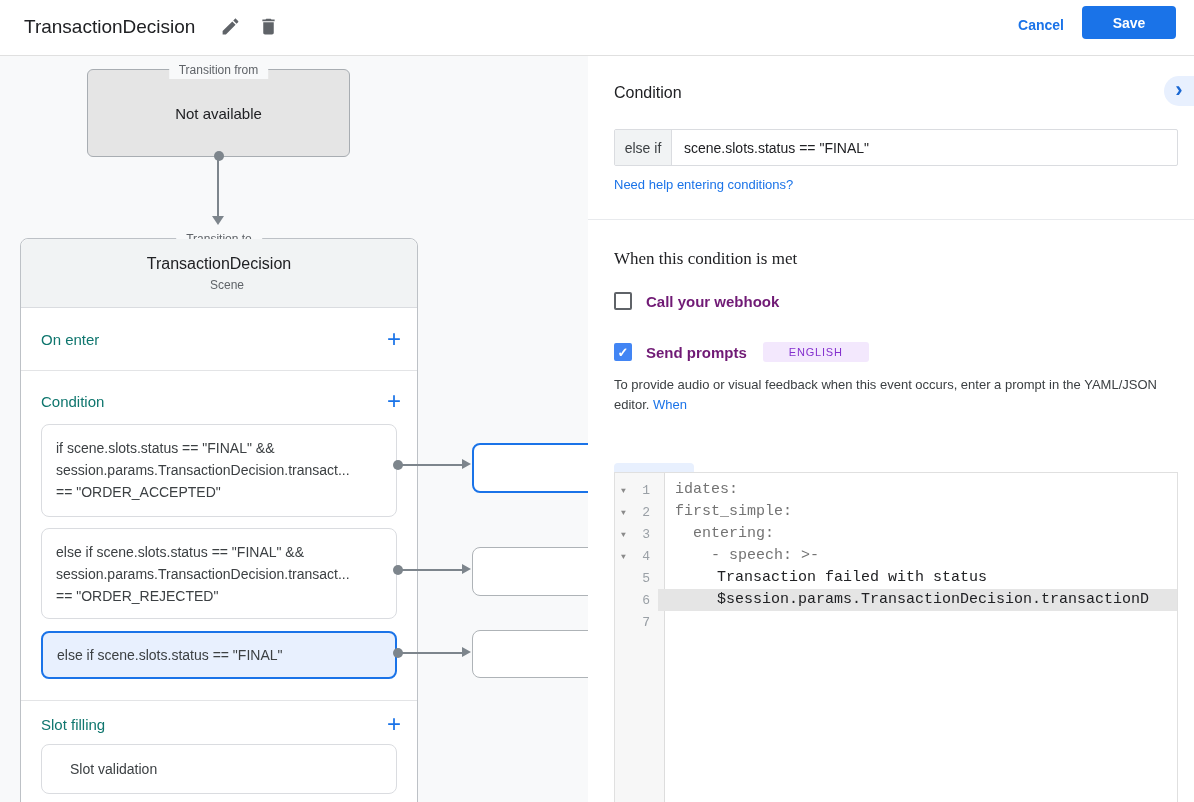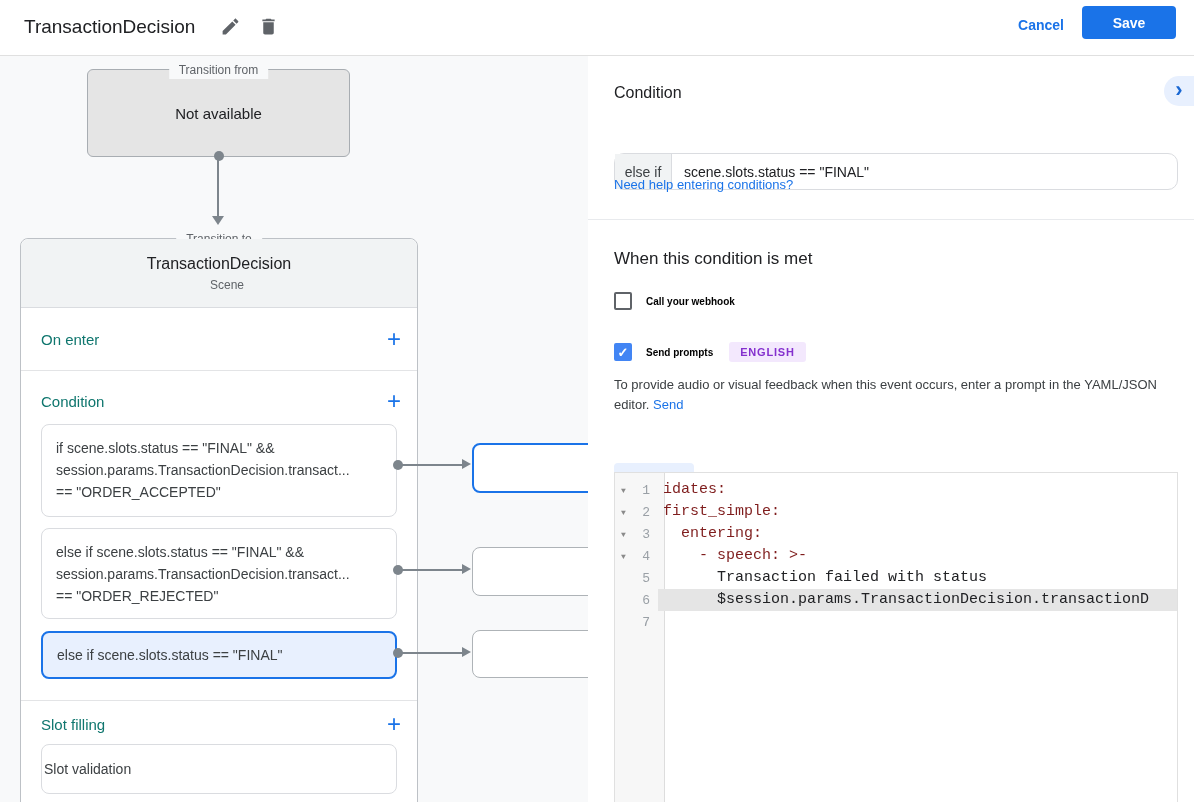--- a/index.html
+++ b/index.html
@@ -38,65 +38,65 @@
   .row-condition { top:140px; height:44px; }
   .row-slot { top:462px; height:46px; }
   .section-label { font-size:15px; color:#0f766e; }
   .plus-icon { color:#1a73e8; font-size:24px; font-weight:400; line-height:1; cursor:pointer; }
   .section-divider { position:absolute; left:0; top:461px; width:100%; height:1px; background:#e3e4e6; }
 
   .cond-card { position:absolute; left:20px; width:356px; background:#fff; border:1px solid #dadce0; border-radius:8px; padding:12px 14px; font-size:14px; line-height:22px; color:#3c4043; cursor:pointer; }
   .cond-card-1 { top:185px; height:93px; }
   .cond-card-2 { top:289px; height:91px; }
   .cond-card-3 { top:392px; height:48px; background:#e8f0fe; border:2px solid #1a73e8; display:flex; align-items:center; padding:0 14px; }
-  .slot-card { position:absolute; left:20px; top:505px; width:356px; height:50px; background:#fff; border:1px solid #dadce0; border-radius:8px; display:flex; align-items:center; padding:0 2px; font-size:14px; color:#3c4043; cursor:pointer; }
+  .slot-card { position:absolute; left:20px; top:505px; width:356px; height:50px; background:#fff; border:1px solid #dadce0; border-radius:8px; display:flex; align-items:center; padding:0 28px; font-size:14px; color:#3c4043; cursor:pointer; }
 
   .conn-dot { position:absolute; left:393px; width:10px; height:10px; border-radius:50%; background:#7d858c; }
   .conn-line { position:absolute; left:402px; width:61px; height:2px; background:#7d858c; }
   .conn-head { position:absolute; left:462px; width:0; height:0; border-top:5.5px solid transparent; border-bottom:5.5px solid transparent; border-left:9px solid #7d858c; }
 
   .target-box { position:absolute; left:472px; width:140px; background:#fff; border:1px solid #aeb3b7; border-radius:8px; }
   .target-box-1 { top:387px; height:50px; border:2px solid #1a73e8; }
   .target-box-2 { top:491px; height:49px; }
   .target-box-3 { top:574px; height:48px; }
 
   
   .panel { position:absolute; left:588px; top:56px; width:606px; height:746px; background:#fff; z-index:20; }
   .panel-title { position:absolute; left:26px; top:28px; font-size:16px; color:#202124; }
   .collapse-btn { position:absolute; right:0; top:20px; width:30px; height:30px; background:#e8f0fe; border:none; border-radius:15px 0 0 15px; color:#1967d2; font-size:22px; font-weight:700; cursor:pointer; display:flex; align-items:center; justify-content:center; padding-bottom:3px; }
-  .cond-row { position:absolute; left:26px; top:73px; width:564px; height:37px; display:flex; border:1px solid #dadce0; border-radius:10px; background:#fff;margin-top:24px; }
+  .cond-row { position:absolute; left:26px; top:73px; width:564px; height:37px; display:flex; border:1px solid #dadce0; border-radius:2px; background:#fff; }
   .cond-prefix { width:57px; background:#f1f3f4; border-right:1px solid #dadce0; display:flex; align-items:center; justify-content:center; font-size:14px; color:#3c4043; }
   .cond-input { flex:1; border:none; outline:none; font-family:inherit; font-size:14px; color:#202124; padding:0 12px; background:transparent; }
   .help-link { position:absolute; left:26px; top:121px; font-size:13px; color:#1a73e8; text-decoration:none; cursor:pointer; }
   .panel-divider { position:absolute; left:0; top:163px; width:606px; height:1px; background:#e8eaed; }
-  .when-heading { position:absolute; left:26px; top:193px; font-size:17px; color:#202124; font-weight:400; }
+  .when-heading { position:absolute; left:26px; top:193px; font-size:17px; color:#202124; font-weight:400;font-family:Liberation Serif, serif; }
 
   .check-row { position:absolute; left:26px; display:flex; align-items:center; }
   .row-webhook { top:236px; }
   .row-prompts { top:286px; }
   .checkbox { width:18px; height:18px; border:2px solid #5f6368; border-radius:2px; background:#fff; margin-right:14px; cursor:pointer; flex:0 0 auto; }
   .checkbox.checked { background:#4285f4; border-color:#4285f4; display:flex; align-items:center; justify-content:center; color:#fff; font-size:13px; font-weight:700; line-height:1; }
-  .check-label { font-size:10px; font-weight:700; color:#000000; }
-  .lang-badge { margin-left:16px; background:#f3e8fd; color:#8430ce; font-size:11px; font-weight:700; letter-spacing:0.8px; padding:4px 11px; border-radius:3px; }
+  .check-label { font-size:15px; font-weight:700; color:#701a75; }
+  .lang-badge { margin-left:16px; background:#f3e8fd; color:#8430ce; font-size:11px; font-weight:400; letter-spacing:0.8px; padding:4px 26px; border-radius:3px; }
 
   .hint { position:absolute; left:26px; top:319px; width:578px; font-size:13px; line-height:20px; color:#3c4043; }
   .hint a { color:#1a73e8; text-decoration:none; cursor:pointer; }
 
   .tabs { position:absolute; left:26px; top:372px; display:flex; }
   .tab { width:80px; height:34px; display:flex; align-items:center; justify-content:center; font-size:13px; font-weight:700; letter-spacing:0.3px; color:#5f6368; cursor:pointer; border-radius:4px 4px 0 0;margin-top:35px; }
   .tab.active { background:#e8f0fe; color:#1a73e8; }
 
   .editor { position:absolute; left:26px; top:416px; width:564px; height:332px; border:1px solid #e0e0e0; background:#fff; overflow:hidden; font-family:"Liberation Mono","DejaVu Sans Mono",monospace; }
   .gutter-bg { position:absolute; left:0; top:0; width:50px; height:100%; background:#f7f7f7; border-right:1px solid #ddd; }
   .code-lines { position:absolute; left:0; top:6px; width:100%; }
   .code-row { position:relative; display:flex; height:22px; align-items:center; }
   .fold { width:17px; text-align:center; font-size:8px; color:#8a8a8a; flex:0 0 auto; cursor:pointer; }
   .lnum { width:26px; text-align:right; font-size:13px; color:#9aa0a6; padding-right:8px; flex:0 0 auto; }
   .ltext { flex:1; height:22px; line-height:22px; white-space:pre; overflow:hidden; font-size:15px; color:#202124; padding-left:5px; }
-  .code-row.key .ltext { color:#7f1d1d; }
+  .code-row.key .ltext { color:#737373;margin-left:12px; }
   .code-row.hl .ltext { background:#e5e5e5; }
 </style>
 </head>
 <body>
 
 <div id="app">
 
   <div class="topbar">
     <div class="topbar-title">TransactionDecision</div>
     <button class="icon-btn edit-btn">
@@ -208,21 +208,21 @@
     </div>
 
     <div class="check-row row-prompts">
       <div class="checkbox checked">
         <span>✓</span>
       </div>
       <span class="check-label">Send prompts</span>
       <span class="lang-badge">ENGLISH</span>
     </div>
 
-    <div class="hint"><span>To provide audio or visual feedback when this event occurs, enter a prompt in the YAML/JSON editor. </span><a>Send</a></div>
+    <div class="hint"><span>To provide audio or visual feedback when this event occurs, enter a prompt in the YAML/JSON editor. </span><a>When</a></div>
 
     <div class="tabs">
       <div class="tab active">YAML</div>
       <div class="tab">JSON</div>
     </div>
 
     <div class="editor">
       <div class="gutter-bg"></div>
       <div class="code-lines">
         <div class="code-row key">

